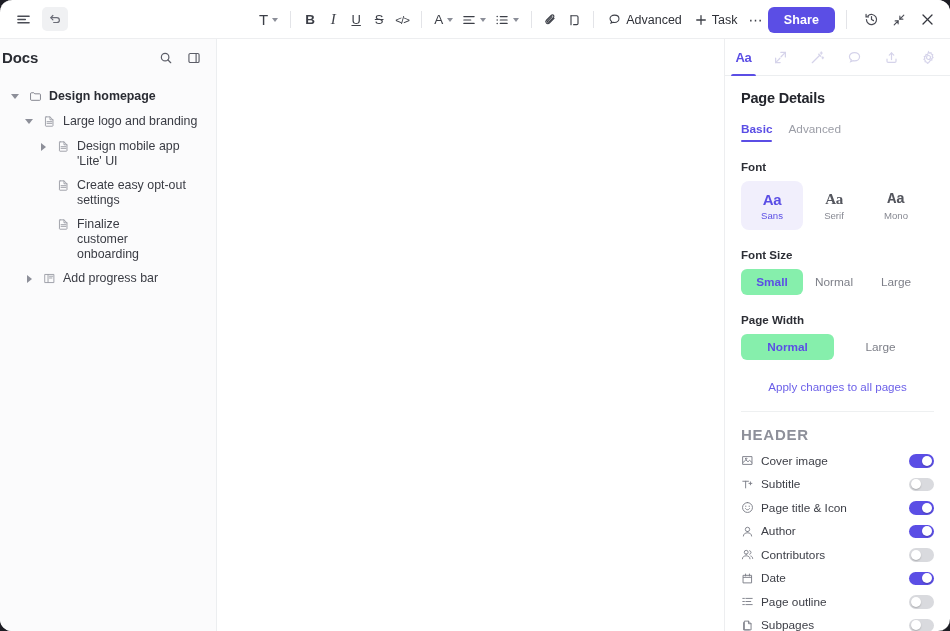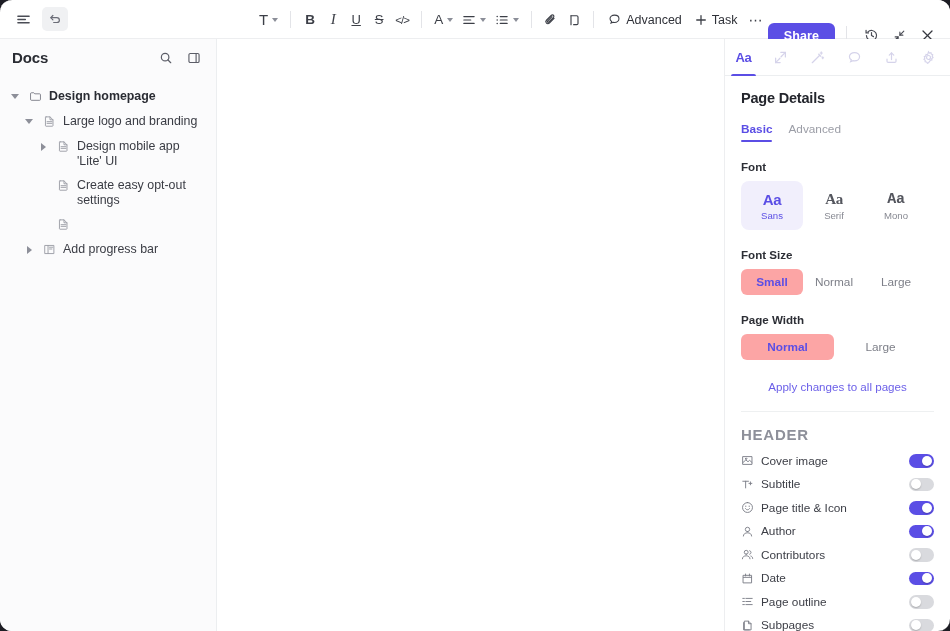--- a/index.html
+++ b/index.html
@@ -43,38 +43,38 @@
   }
   .tbi .caret {
     display: inline-block; margin-left: 4px;
     border-left: 3px solid transparent; border-right: 3px solid transparent;
     border-top: 4px solid #8b8e98;
   }
   .tb-div { width: 1px; height: 17px; background: #e3e4e8; margin: 0 7px; }
   .tb-text { font-size: 12.5px; color: #2f3138; display: flex; align-items: center; gap: 5px;
              padding: 0 6px; height: 26px; border-radius: 5px; cursor: pointer; }
   .tb-right {
-    position: absolute; right: 10px; top: 16px; height: 39px;
+    position: absolute; right: 10px; top: 0; height: 39px;
     display: flex; align-items: center; gap: 2px;
   }
   .share-btn {
     background: #5b4ee5; color: #fff; font-size: 12.5px; font-weight: 600;
     padding: 6px 16px; border-radius: 6px; border: none; cursor: pointer;
     letter-spacing: .1px;
   }
   .vdiv { width: 1px; height: 19px; background: #e3e4e8; margin: 0 9px; }
 
   
   .sidebar {
     position: absolute; left: 0; top: 39px; bottom: 0; width: 217px;
     background: #fbfbfc; border-right: 1px solid #eceef0;
   }
   .sb-head {
     height: 37px; display: flex; align-items: center;
-    padding: 0 12px 0 12px;
+    padding: 0 12px 0 2px;
   }
   .sb-title { font-size: 15px; font-weight: 700; color: #2a2c33; letter-spacing: -.1px; }
   .sb-head-actions { margin-left: auto; display: flex; gap: 8px; color: #6b6d77; }
   .sb-ic { width: 20px; height: 20px; display: flex; align-items: center; justify-content: center; cursor: pointer; border-radius: 4px; }
 
   .tree { padding-top: 8px; }
   .node {
     display: flex; align-items: flex-start; gap: 6px;
     padding: 4px 8px 4px 0; cursor: pointer; border-radius: 5px;
     min-height: 24px;
@@ -164,21 +164,21 @@
   .font-card .small { font-size: 9.6px; color: #878992; }
   .font-card.sel .big, .font-card.sel .small { color: #5b4ee5; }
   .font-card.serif .big { font-family: "Liberation Serif", serif; font-weight: 700; }
   .font-card.mono .big { font-family: "Liberation Mono", monospace; font-weight: 700; }
 
   .seg-row { display: flex; margin-top: 8px; }
   .seg {
     height: 26px; border-radius: 6px; display: flex; align-items: center;
     justify-content: center; font-size: 11.8px; color: #7d7f88; cursor: pointer;
   }
-  .seg.sel { background: #fca5a5; color: #5b4ee5; font-weight: 600; }
+  .seg.sel { background: #86efac; color: #5b4ee5; font-weight: 600; }
   .seg.w3 { width: 62px; }
   .seg.w2 { width: 93px; }
 
   .apply-link {
     display: block; text-align: center; font-size: 11.6px; color: #6b5fe8;
     margin-top: 20px; cursor: pointer;
   }
   .panel-hr { height: 1px; background: #eef0f1; margin: 18px 0 0 0; }
   .section-cap {
     font-size: 15px; font-weight: 700; color: #8e909a;
@@ -409,20 +409,21 @@
         <div class="node" style="margin-left: 36px; margin-right: 8px;">
           <div class="twisty none"></div>
           <div class="nicon">
             <svg width="13" height="13" viewBox="0 0 16 16" fill="none" stroke="currentColor" stroke-width="1.15" stroke-linecap="round" stroke-linejoin="round">
               <path d="M3.7 2.3h5L12.3 6v7.1c0 .4-.3.7-.7.7H3.7c-.4 0-.7-.3-.7-.7V3c0-.4.3-.7.7-.7z"></path>
               <path d="M8.6 2.4v3.5h3.6"></path>
               <path d="M5 8.2h6"></path>
               <path d="M5 10.3h6"></path>
             </svg>
           </div>
+          <div class="nlabel" style="max-width: 72px;">Finalize customer onboarding</div>
         </div>
         <div class="node" style="margin-left: 22px; margin-right: 8px;">
           <div class="twisty closed">
             <span class="tri"></span>
           </div>
           <div class="nicon">
             <svg width="13" height="13" viewBox="0 0 16 16" fill="none" stroke="currentColor" stroke-width="1.15" stroke-linecap="round" stroke-linejoin="round">
               <path d="M2.6 3h10.8v10H2.6z"></path>
               <path d="M6.2 3v10"></path>
               <path d="M8 5.2h4"></path>

